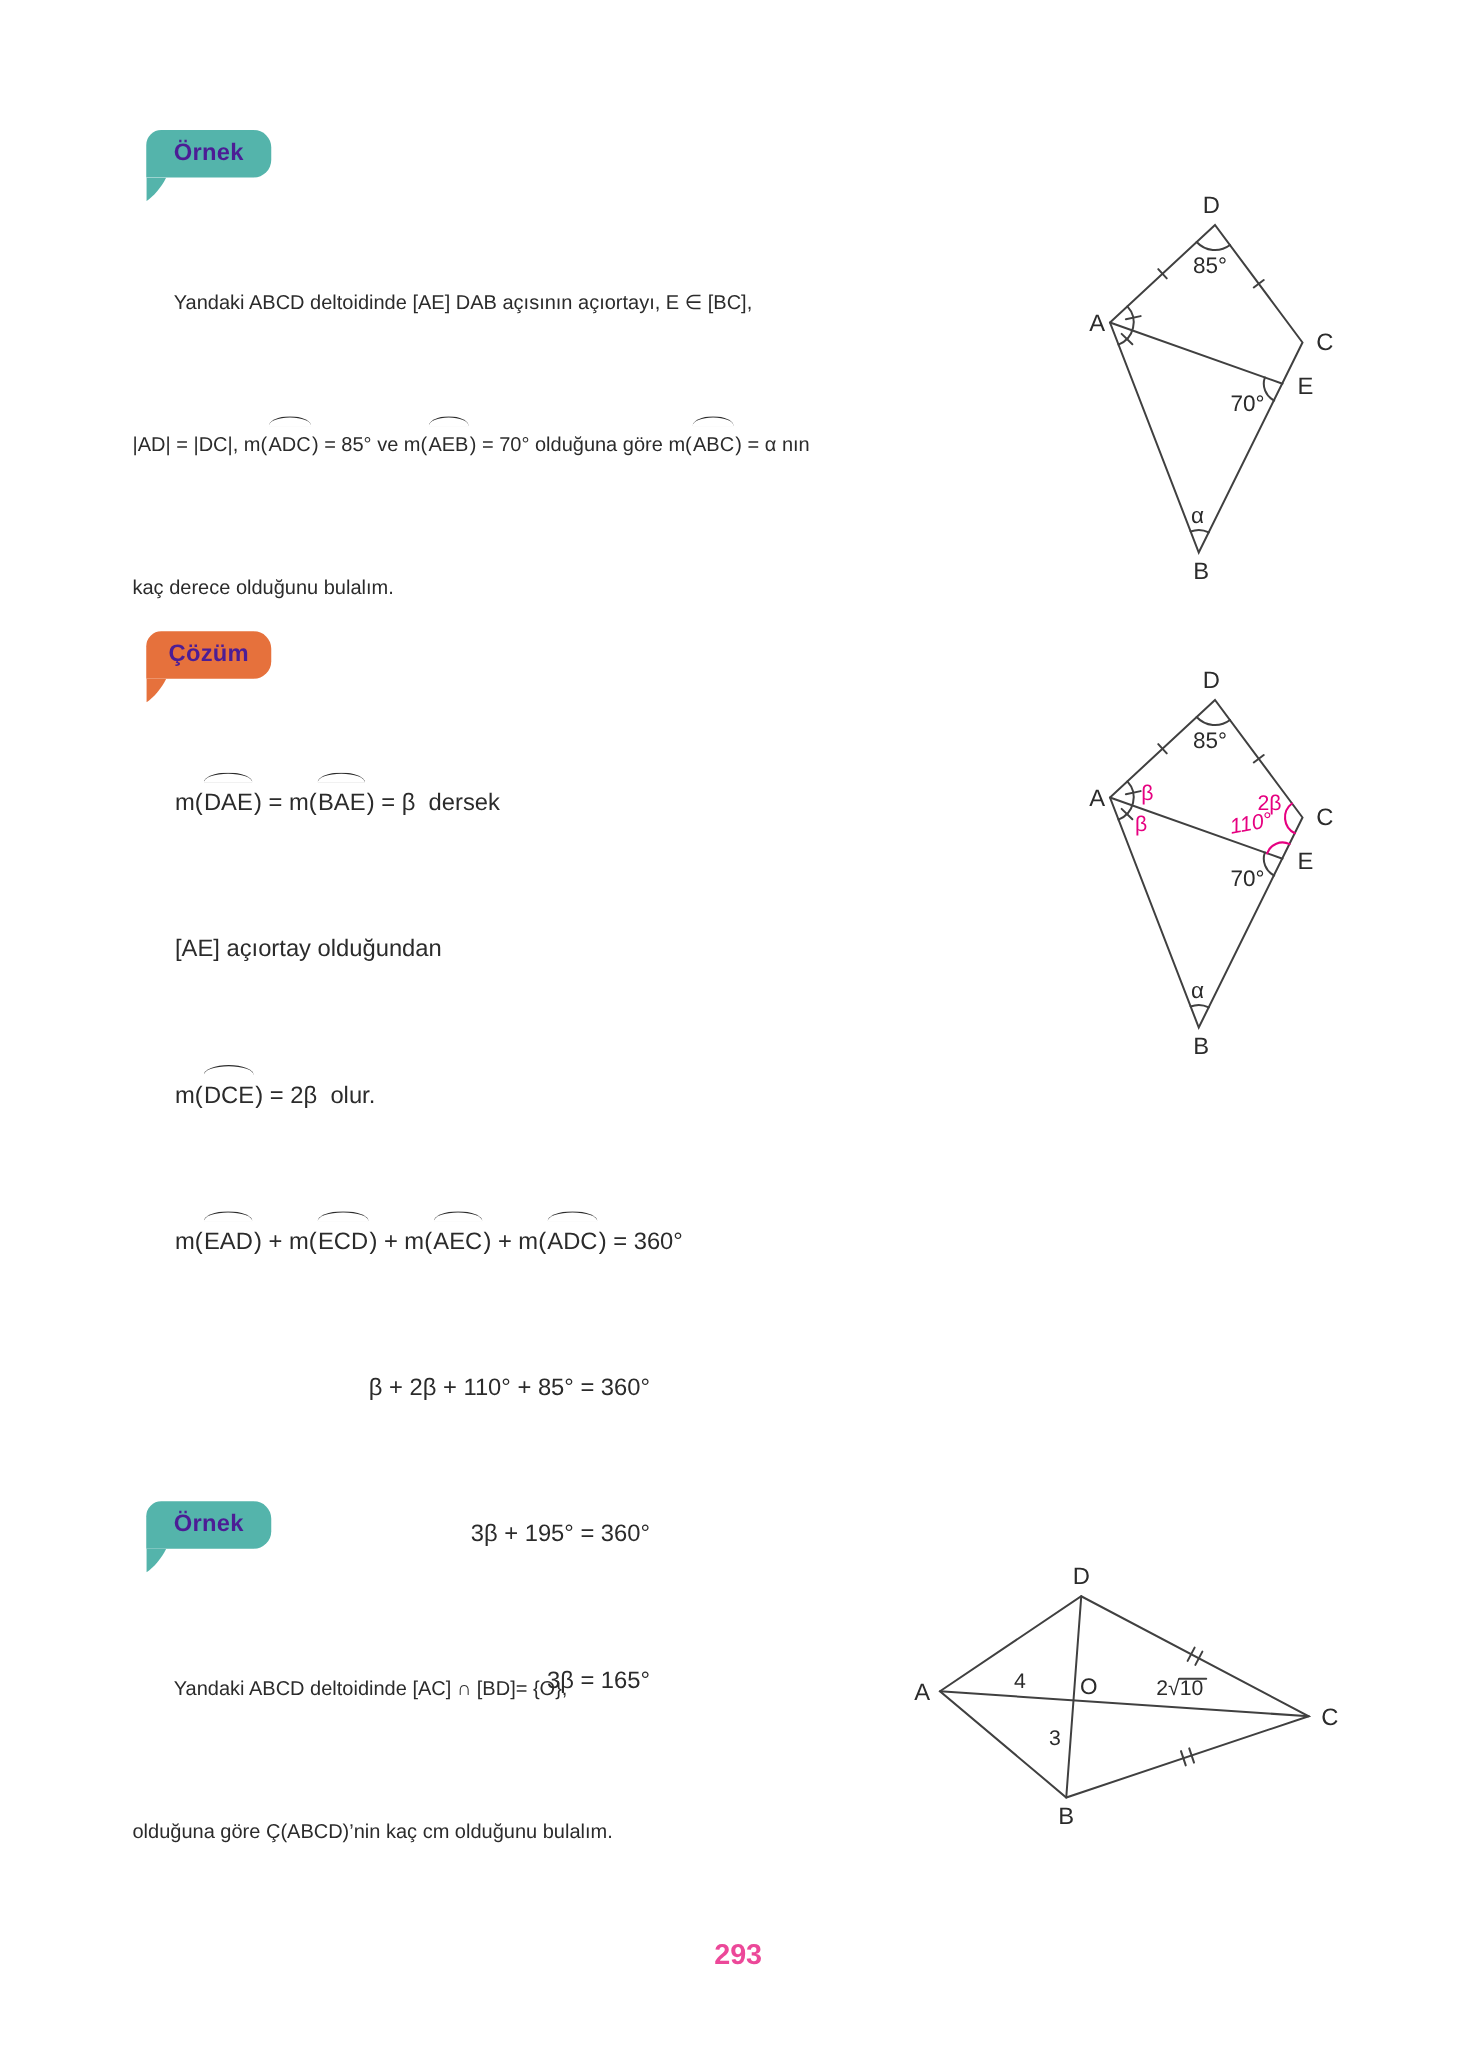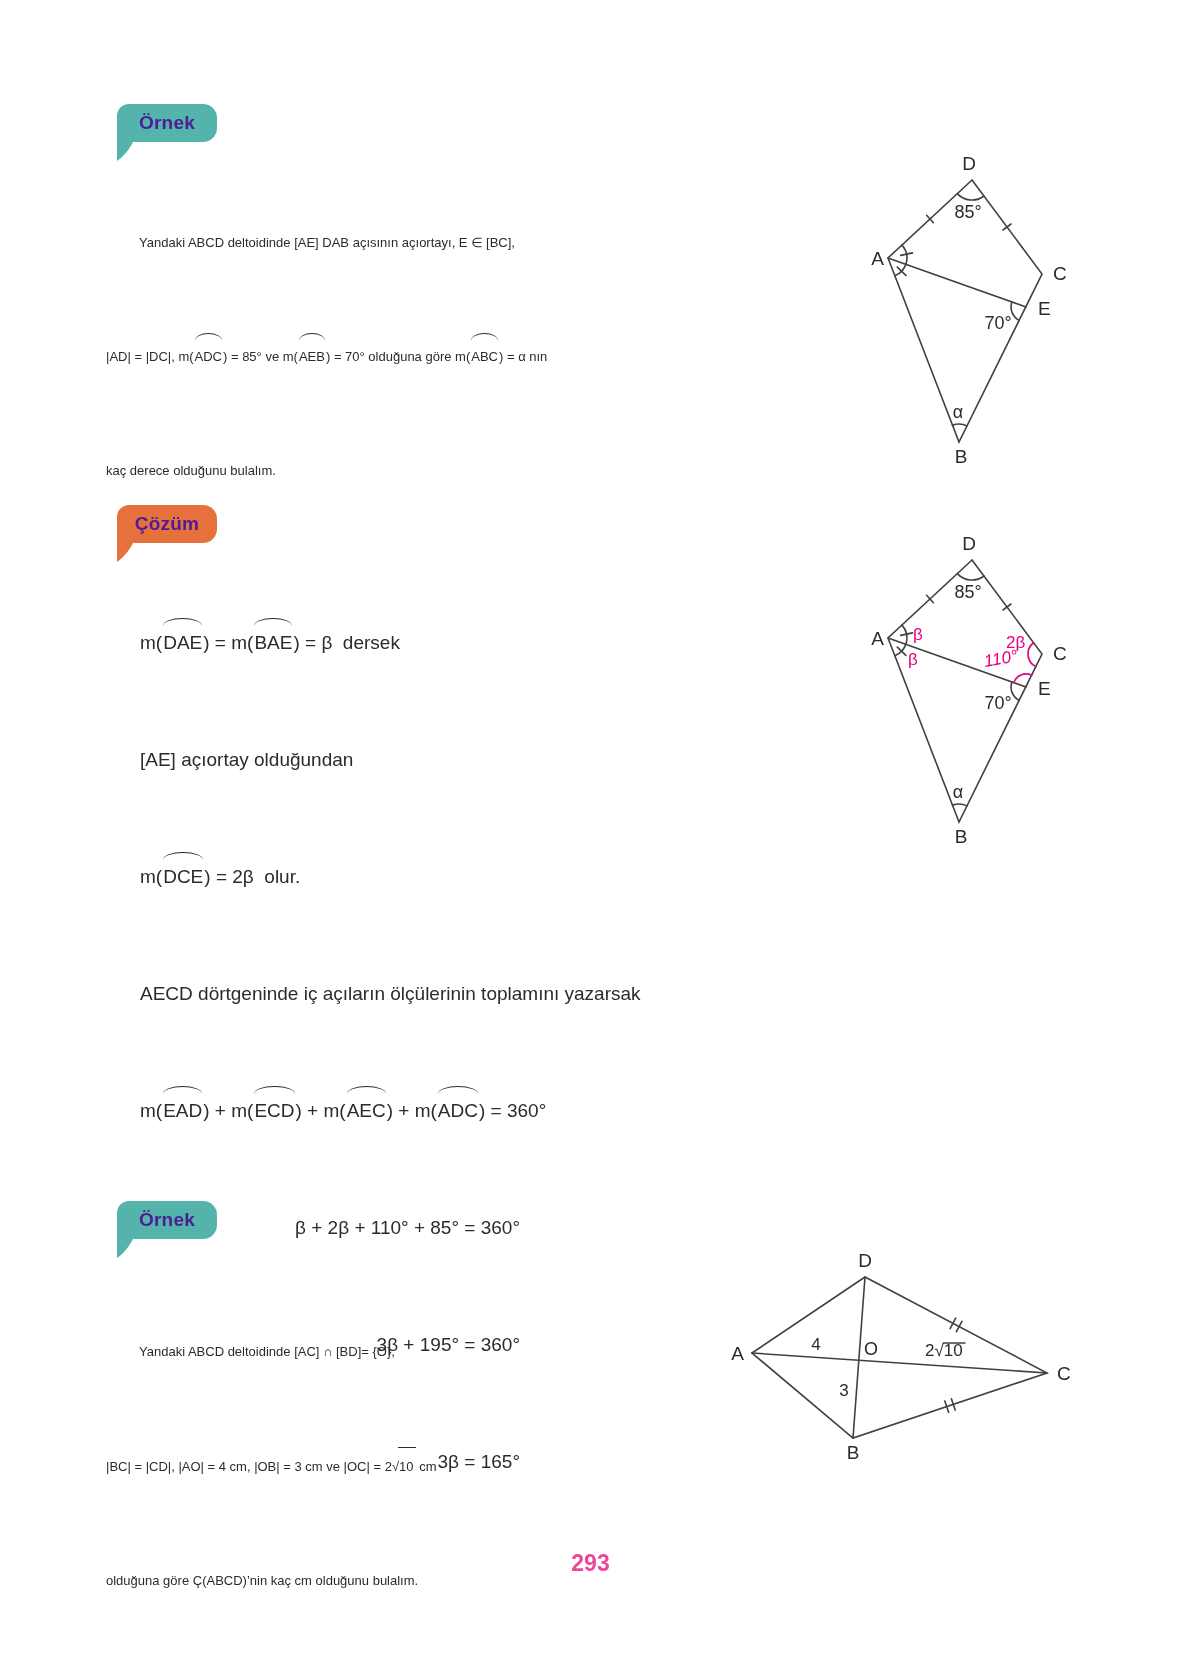--- a/index.html
+++ b/index.html
@@ -7,21 +7,21 @@
         font-family:"Liberation Sans",sans-serif;color:#2b2b2b;}
   
   .badge{position:absolute;height:38px;min-width:72px;padding:0 14px;
          border-radius:12px 14px 14px 0;display:flex;align-items:center;justify-content:center;
          color:#4c1d95;font-weight:bold;font-size:19px;letter-spacing:.2px;}
   .badge::after{content:"";position:absolute;left:0;top:100%;width:16px;height:19px;
          background:inherit;clip-path:path("M0 0 L16 0 C12 8 6 15 0 19 Z");}
   .badge.teal{background:#54b4ab;}
   .badge.orange{background:#e6713c;margin-top:12px;}
   
-  .para{position:absolute;font-size:13px;line-height:38px;white-space:pre;}
+  .para{position:absolute;font-size:16px;line-height:38px;white-space:pre;}
   .sol{position:absolute;font-size:19px;line-height:39px;white-space:pre;}
   .p-line{white-space:pre;}
   .p-line.indent{text-indent:33px;}
   .sol-line{white-space:pre;}
   .sol-line.right{width:380px;text-align:right;}
   
   .hat{position:relative;display:inline-block;padding:0 1px;}
   .hat::before{content:"";position:absolute;left:1px;right:1px;top:-5px;height:7px;
         border-top:1.7px solid #2b2b2b;border-radius:50% 50% 0 0 / 100% 100% 0 0;}
   
@@ -76,21 +76,20 @@
   </svg>
 
   <div class="badge orange" style="left:117px;top:493px">
     <span>Çözüm</span>
   </div>
 
   <div class="sol" style="left:140px;top:545px">
     <div class="sol-line"><span>m(</span><span class="hat">DAE</span><span>) = m(</span><span class="hat">BAE</span><span>) = β  dersek</span></div>
     <div class="sol-line"><span>[AE] açıortay olduğundan</span></div>
     <div class="sol-line"><span>m(</span><span class="hat">DCE</span><span>) = 2β  olur.</span></div>
-    <div class="sol-line"><span>AECD dörtgeninde iç açıların ölçülerinin toplamını yazarsak</span></div>
     <div class="sol-line"><span>m(</span><span class="hat">EAD</span><span>) + m(</span><span class="hat">ECD</span><span>) + m(</span><span class="hat">AEC</span><span>) + m(</span><span class="hat">ADC</span><span>) = 360°</span></div>
     <div class="sol-line right"><span>β + 2β + 110° + 85° = 360°</span></div>
     <div class="sol-line right"><span>3β + 195° = 360°</span></div>
     <div class="sol-line right"><span>3β = 165°</span></div>
     
     
     
     
     
     
@@ -130,21 +129,20 @@
       <text x="130" y="147" font-style="italic" transform="rotate(-10 130 147)" style="fill:#e60080">110°</text>
     </g>
   </svg>
 
   <div class="badge teal" style="left:117px;top:1201px">
     <span>Örnek</span>
   </div>
 
   <div class="para" style="left:106px;top:1257px">
     <div class="p-line indent"><span>Yandaki ABCD deltoidinde [AC] ∩ [BD]= {O},</span></div>
-    <div class="p-line"><span>|BC| = |CD|, |AO| = 4 cm, |OB| = 3 cm ve |OC| = 2</span><span class="sqrt"><span class="sqrt-sign">√</span><span class="sqrt-rad">10</span></span><span> cm</span></div>
     <div class="p-line"><span>olduğuna göre Ç(ABCD)’nin kaç cm olduğunu bulalım.</span></div>
   </div>
 
   <svg class="diag" style="left:700px;top:1195px" width="400" height="275" viewBox="0 0 400 275">
     <g stroke="#404040" stroke-width="1.6" fill="none" stroke-linecap="round">
       <path d="M52,158 L165,82 L347,178 L153,243 Z"></path>
       <path d="M52,158 L347,178"></path>
       <path d="M153,243 L165,82"></path>
       <path d="M250.1,133.7 L255.7,123.1"></path>
       <path d="M256.3,136.9 L261.9,126.3"></path>

